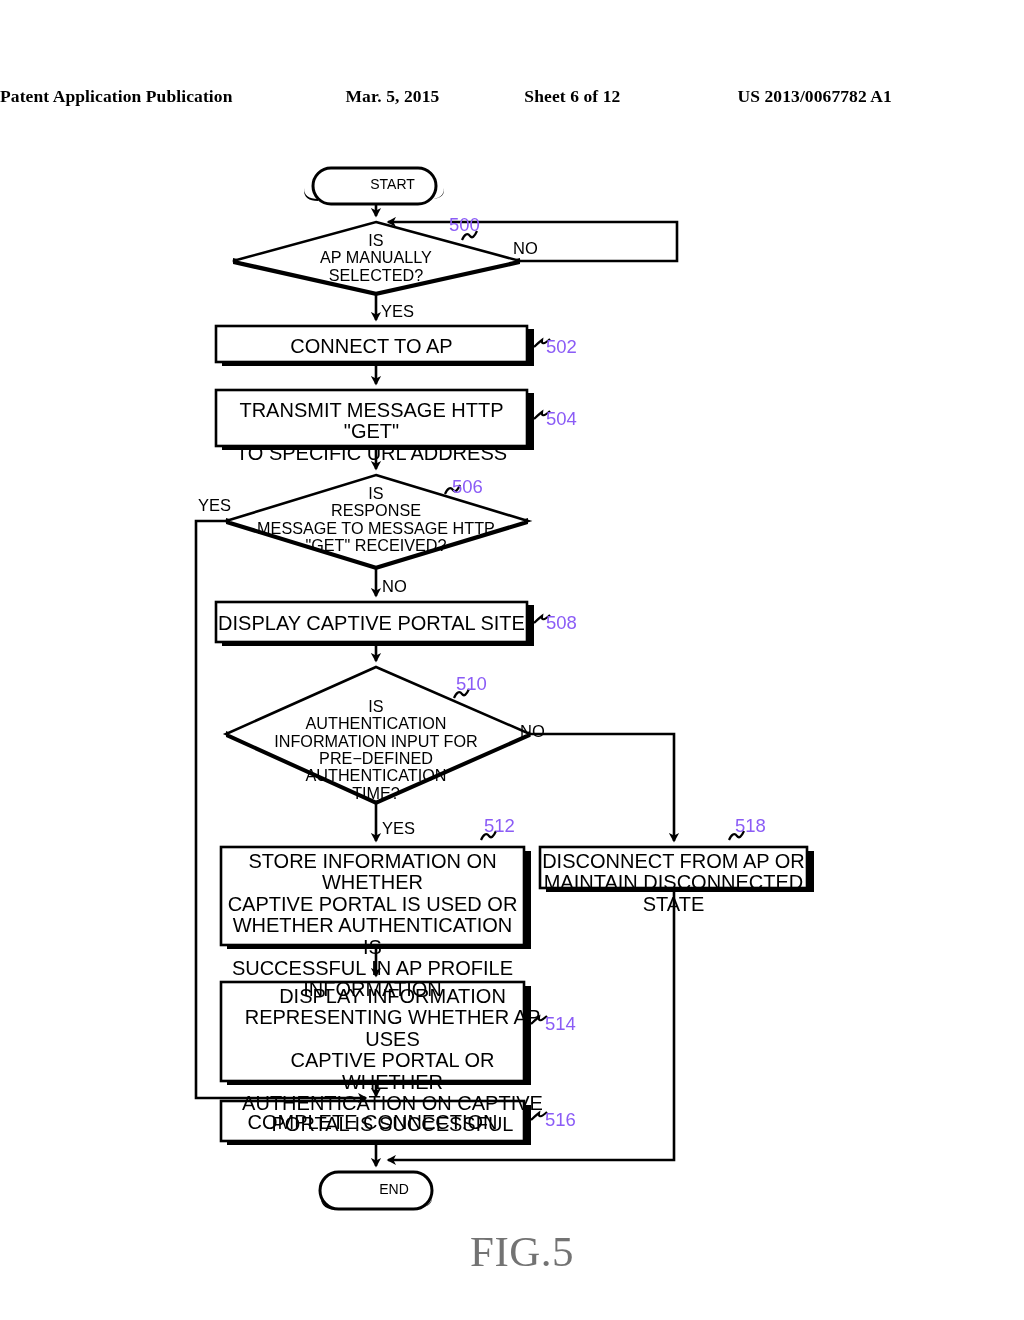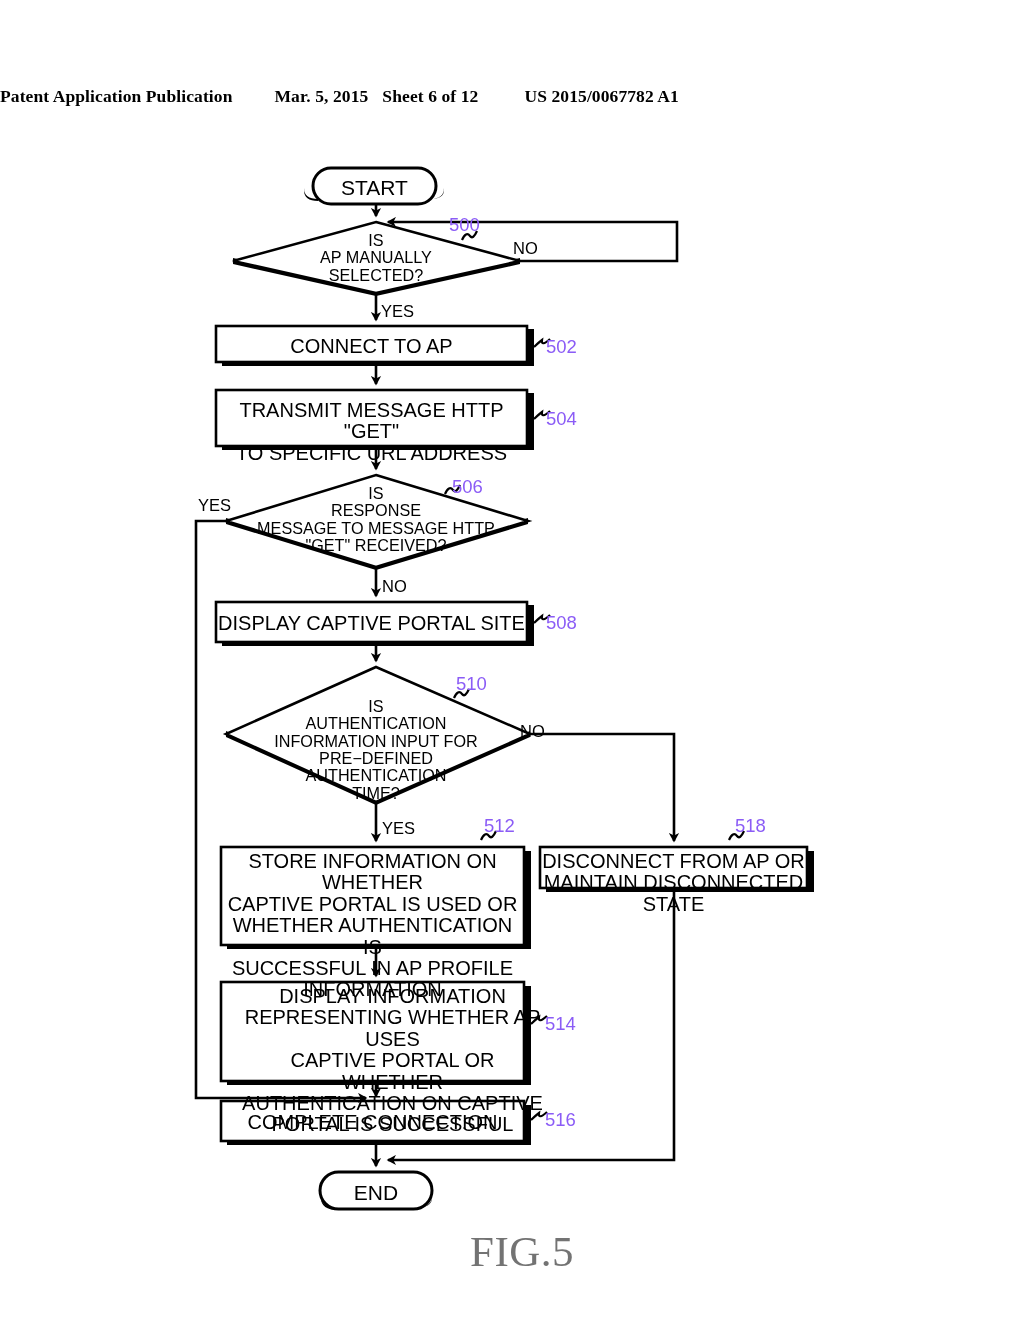--- a/index.html
+++ b/index.html
@@ -20,21 +20,21 @@
     position: absolute;
     left: 0;
     top: 86px;
     width: 892px;
     height: 26px;
     font-family: "Liberation Serif", serif;
     font-weight: bold;
     font-size: 17.5px;
     color: #000;
     display: flex;
-    justify-content: flex-start;
+    justify-content: space-between;
     align-items: baseline;
     letter-spacing: 0.1px;
     white-space: pre;
   }
   #page-header .gap-a { display: inline-block; width: 42px; }
   #page-header .gap-b { display: inline-block; width: 14px; }
   #page-header .gap-c { display: inline-block; width: 46px; }
 
   
   #flow {
@@ -49,21 +49,21 @@
   
   .lbl {
     position: absolute;
     text-align: center;
     color: #000;
     font-family: "Liberation Sans", sans-serif;
     line-height: 1.07;
     white-space: pre-line;
     letter-spacing: 0px;
   }
-  .terminal-text { font-size: 21px; }
+  .terminal-text { font-size: 14px; padding-left: 18px; }
   .proc-text { font-size: 20px; }
   .dec-text { font-size: 16.2px; }
   .branch-text { font-size: 16.5px; }
   .refnum {
     position: absolute;
     font-size: 18.5px;
     color: #8b5cf6;
     font-family: "Liberation Sans", sans-serif;
   }
   #fig-caption {
@@ -72,21 +72,21 @@
     top: 1227px;
     font-family: "Liberation Serif", serif;
     font-size: 43px;
     color: #737373;
     letter-spacing: 0.5px;
   }
 </style>
 </head>
 <body>
 
-<div id="page-header"><span>Patent Application Publication</span><span class="gap-a"></span><span>Mar. 5, 2015</span><span class="gap-b"></span><span>Sheet 6 of 12</span><span class="gap-c"></span><span>US 2015/0067782 A1</span></div>
+<div id="page-header"><span>Patent Application Publication</span><span class="gap-a"></span><span>Mar. 5, 2015</span><span class="gap-b"></span><span>Sheet 6 of 12</span><span class="gap-c"></span><span>US 2013/0067782 A1</span></div>
 
 <div id="flow">
 <svg width="1024" height="1320" viewBox="0 0 1024 1320" xmlns="http://www.w3.org/2000/svg">
   <defs>
     <marker id="ah" markerWidth="11" markerHeight="11" refX="8.6" refY="5.5" orient="auto" markerUnits="userSpaceOnUse">
       <path d="M0.6,0.4 L10,5.5 L0.6,10.6 L3.2,5.5 Z" fill="#000"></path>
     </marker>
   </defs>
 
   <g stroke="#000" fill="none" stroke-width="2.6" stroke-linecap="butt">

